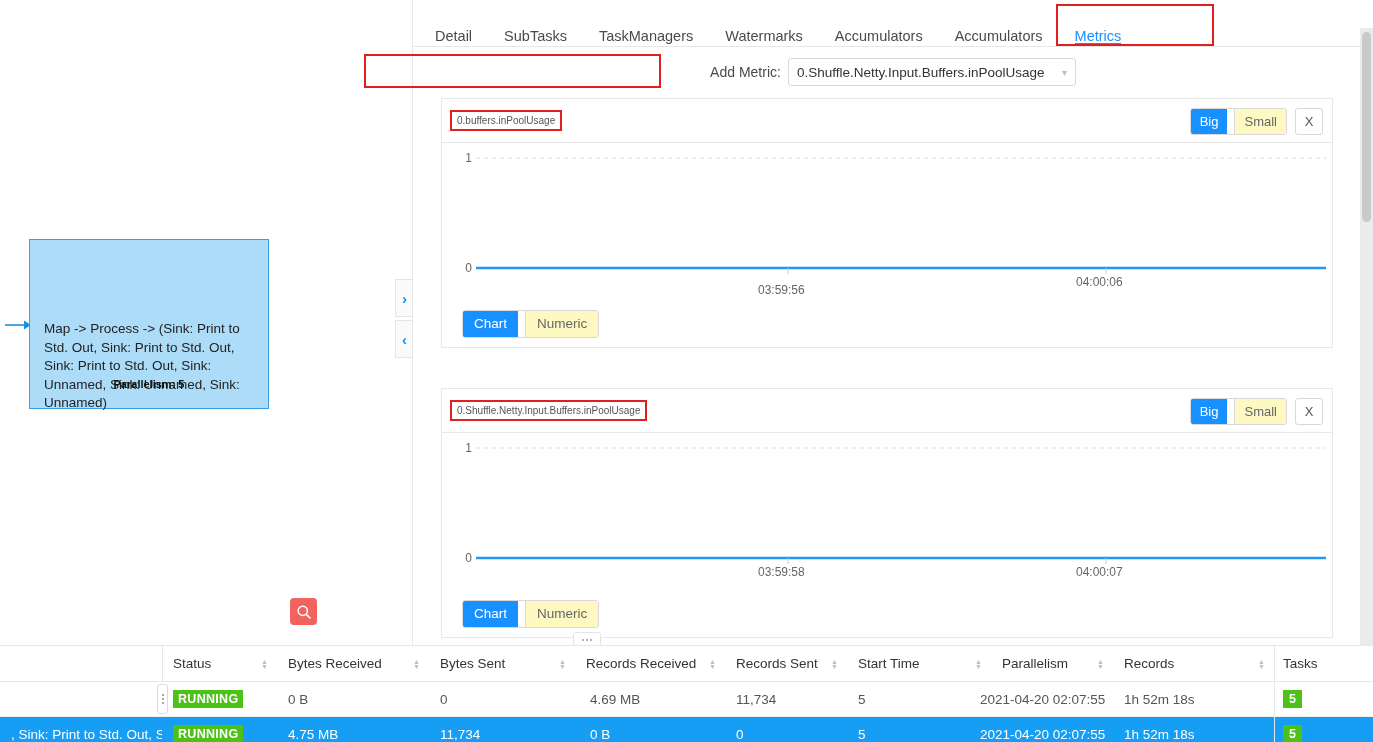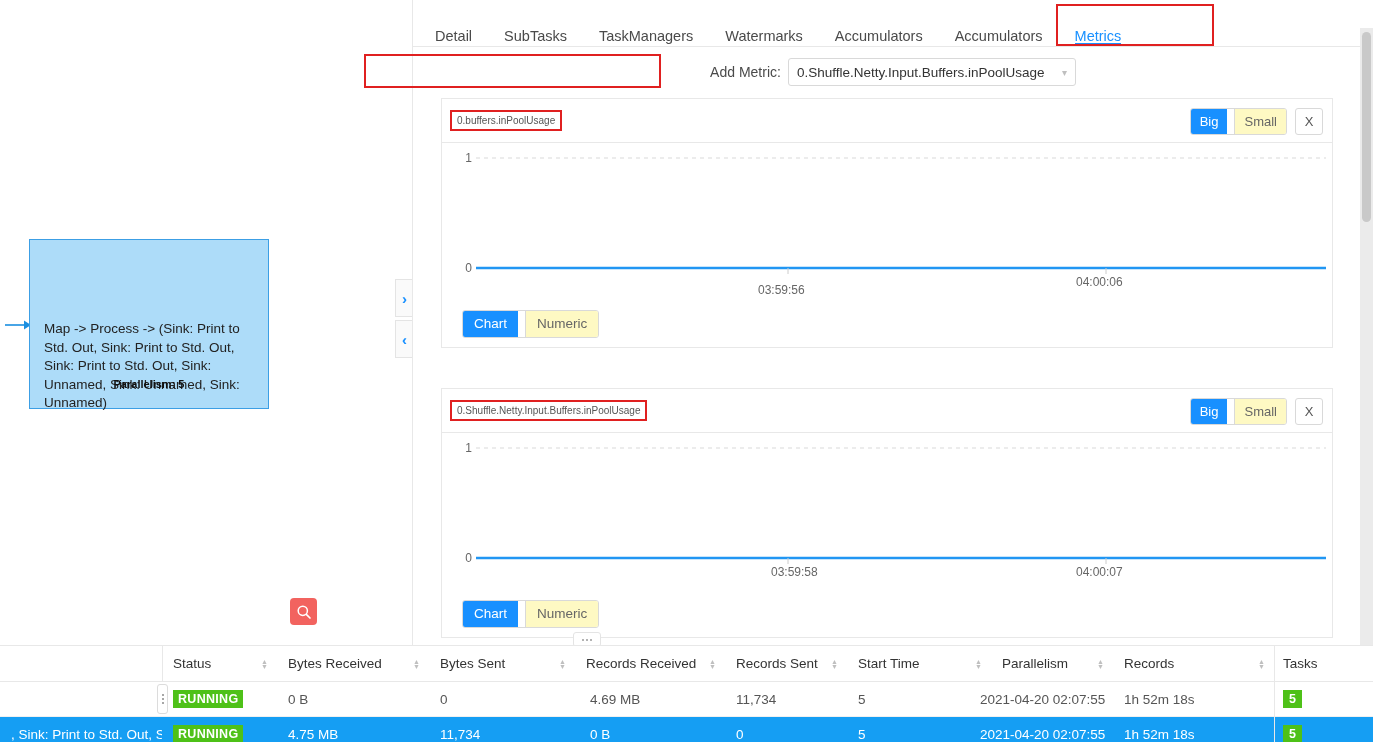--- a/index.html
+++ b/index.html
@@ -296,21 +296,21 @@
       </div>
       <div class="card-body">
         <svg class="plot" viewBox="0 0 890 205">
           <line x1="34" y1="15" x2="884" y2="15" stroke="#d9d9d9" stroke-width="1" stroke-dasharray="4,4"></line>
           <line x1="34" y1="125" x2="884" y2="125" stroke="#2196f3" stroke-width="2.4"></line>
           <line x1="346" y1="125" x2="346" y2="131" stroke="#cccccc" stroke-width="1"></line>
           <line x1="664" y1="125" x2="664" y2="131" stroke="#cccccc" stroke-width="1"></line>
         </svg>
         <div class="ylab" style="left:14px; top:8px;">1</div>
         <div class="ylab" style="left:14px; top:118px;">0</div>
-        <div class="xlab" style="left:329px; top:132px;">03:59:58</div>
+        <div class="xlab" style="left:316px; top:132px;">03:59:58</div>
         <div class="xlab" style="left:634px; top:132px;">04:00:07</div>
         <div class="mode-seg">
           <div class="seg">
             <span class="on">Chart</span>
             <span>Numeric</span>
           </div>
         </div>
       </div>
     </div>
   </div>

